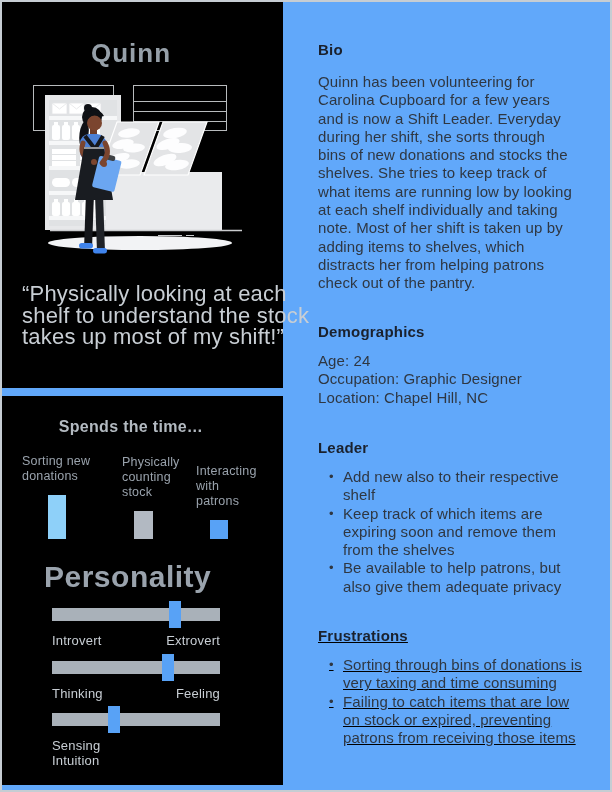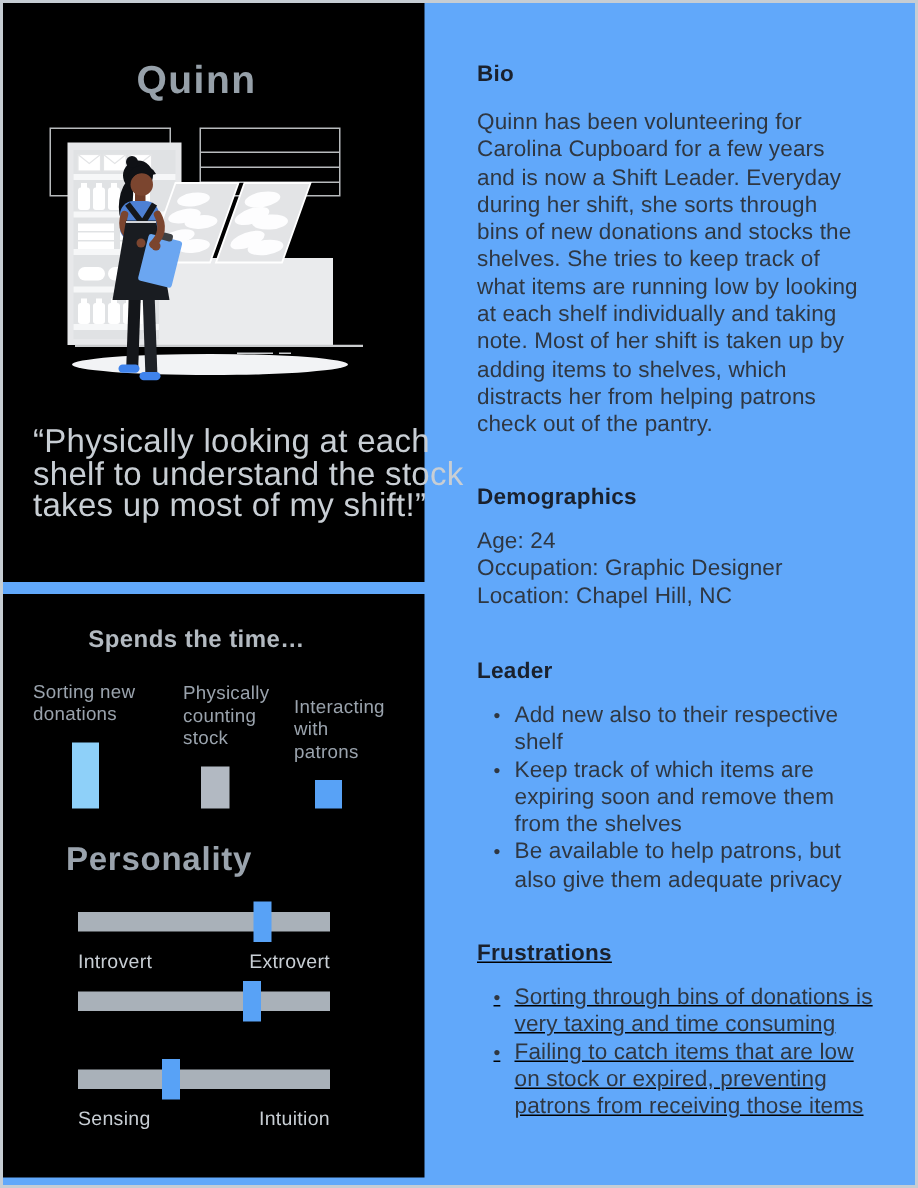--- a/index.html
+++ b/index.html
@@ -41,35 +41,35 @@
   .bar-label.l1{left:20px;top:58px;}
   .bar-label.l2{left:120px;top:59px;}
   .bar-label.l3{left:194px;top:68px;}
   .bar{position:absolute;bottom:246px;width:18px;}
   .bar.b1{left:46px;}
   .bar.b2{left:132px;width:19px;}
   .bar.b3{left:208px;}
 
   .personality-title{
     position:absolute;left:42px;top:164px;
-    font-size:22px;font-weight:700;letter-spacing:.5px;
+    font-size:30px;font-weight:700;letter-spacing:.5px;
     color:var(--chart-label-gray,#9aa3ad);
   }
   .slider{position:absolute;left:50px;width:168px;height:13px;background:var(--slider-track,#a9b1b9);}
   .slider .handle{
     position:absolute;top:-7px;width:12px;height:27px;
     background:var(--slider-handle,#58a2f6);
   }
   .slider-labels{
     position:absolute;left:50px;width:168px;display:flex;justify-content:space-between;
     font-size:13px;letter-spacing:.2px;color:var(--slider-label-gray,#c8ced4);
   }
   .s1{top:212px;} .s1l{top:237px;}
   .s2{top:265px;} .s2l{top:290px;}
-  .s3{top:317px;} .s3l{top:342px;}
+  .s3{top:317px;} .s3l{top:342px;flex-direction:column;}
 
   
   .rsection{position:absolute;left:316px;width:270px;}
   .rsection h2{
     margin:0;font-size:15px;line-height:24px;font-weight:700;
     color:var(--heading-dark,#1a212d);letter-spacing:.2px;
   }
   .rsection .lines{
     display:block;margin-top:11px;
     font-size:15px;line-height:18.3px;letter-spacing:.1px;
@@ -240,20 +240,24 @@
       <div class="handle" style="left: calc(73% - 6px);"></div>
     </div>
     <div class="slider-labels s1l">
       <span>Introvert</span>
       <span>Extrovert</span>
     </div>
 
     <div class="slider s2">
       <div class="handle" style="left: calc(69% - 6px);"></div>
     </div>
+    <div class="slider-labels s2l">
+      <span>Thinking</span>
+      <span>Feeling</span>
+    </div>
 
     <div class="slider s3">
       <div class="handle" style="left: calc(37% - 6px);"></div>
     </div>
     <div class="slider-labels s3l">
       <span>Sensing</span>
       <span>Intuition</span>
     </div>
   </section>
 

